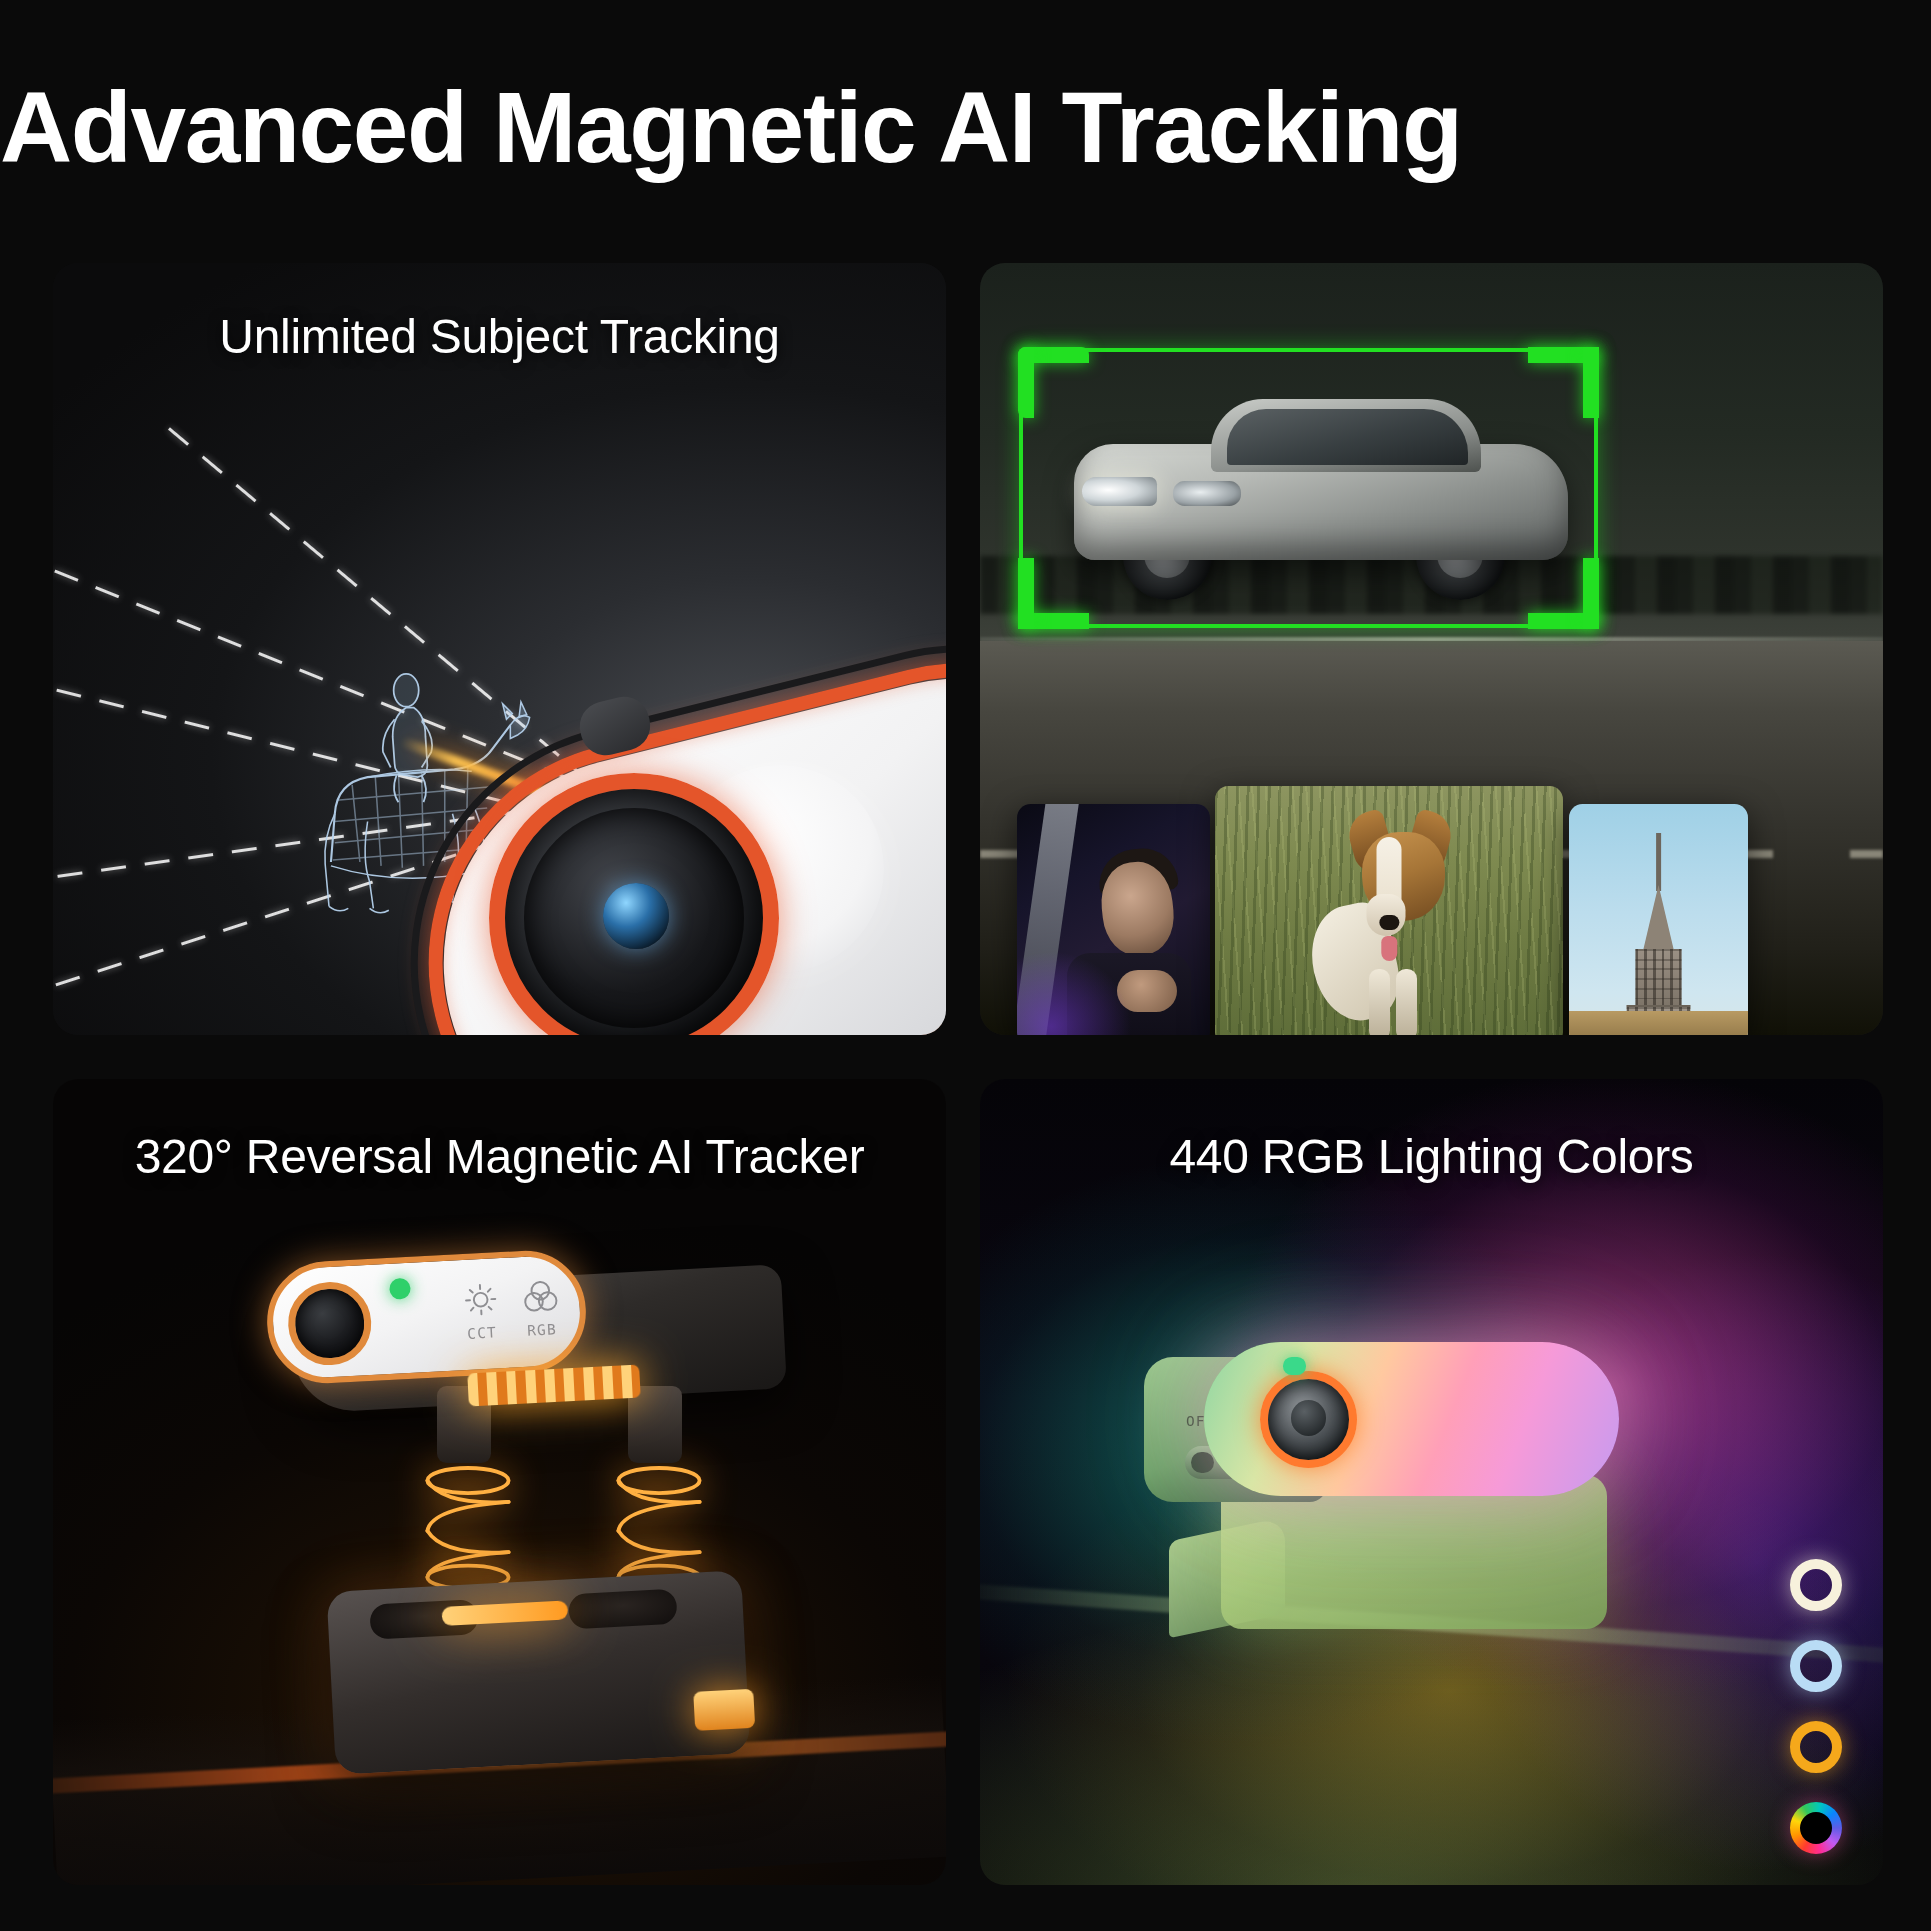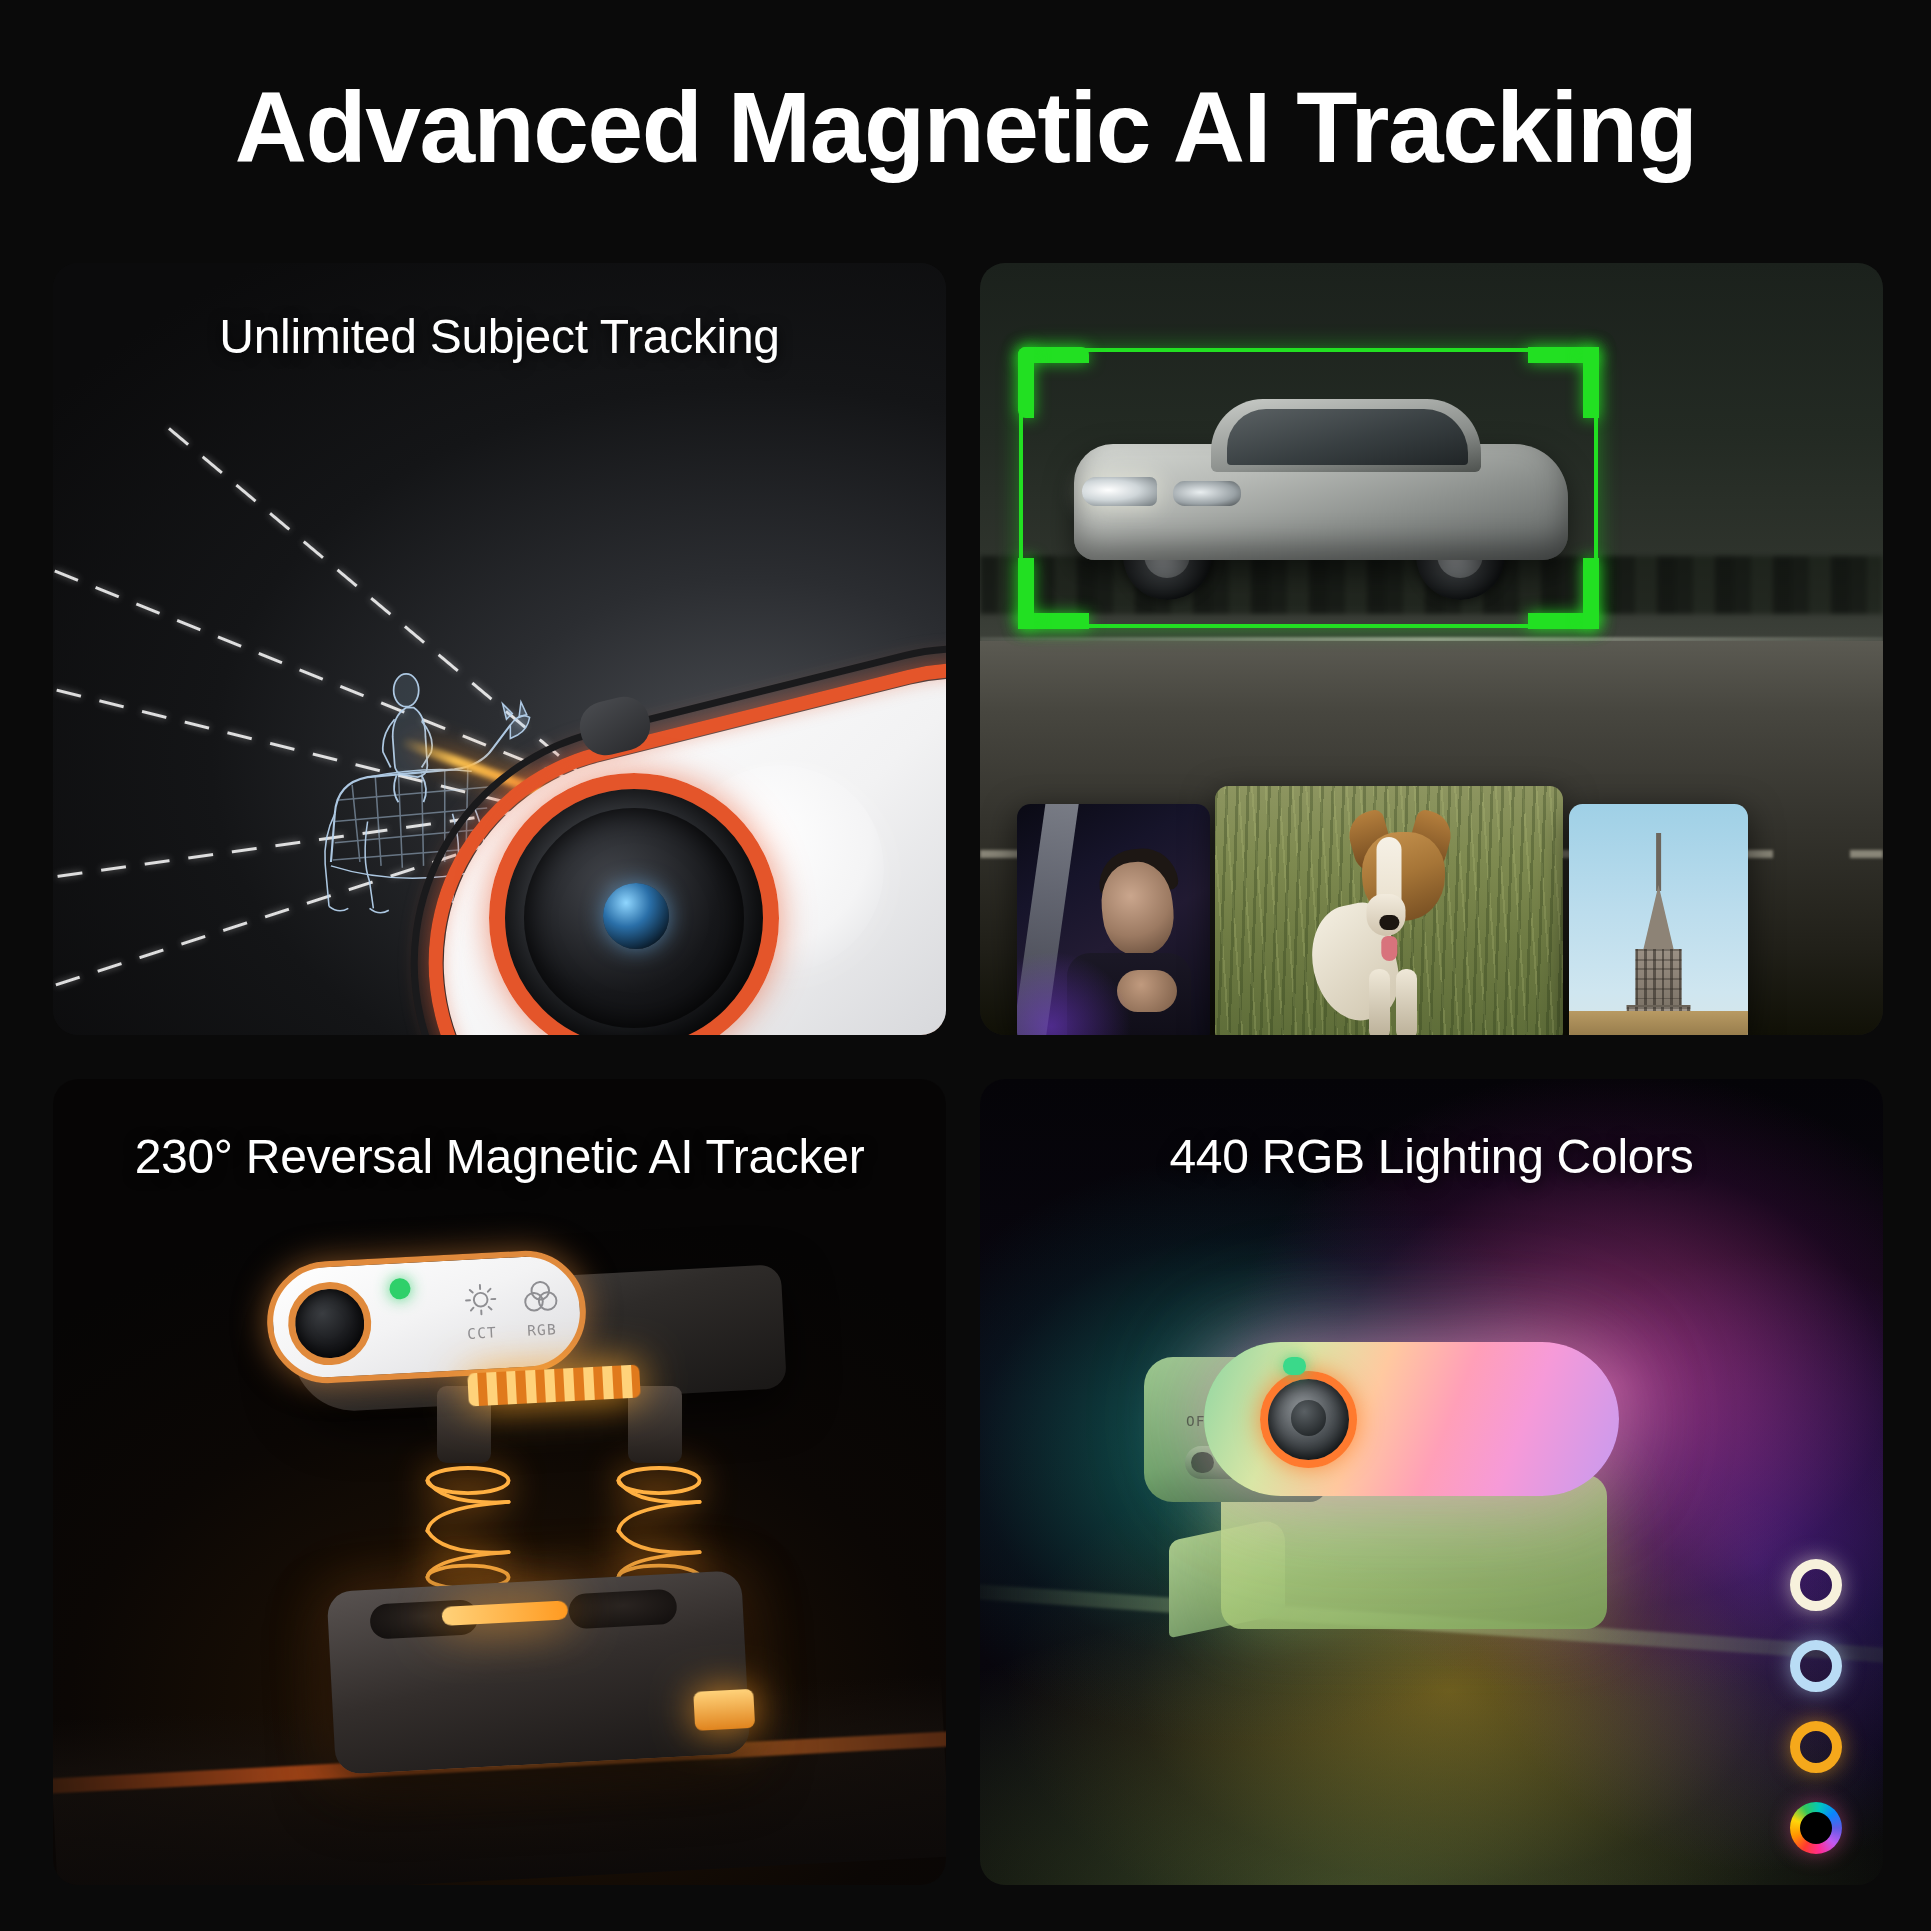--- a/index.html
+++ b/index.html
@@ -11,21 +11,21 @@
   }
   #page {
     position:relative;
     width:1931px; height:1931px;
     background:#0a0a0a;
   }
 
   
   .page-title {
     position:absolute; left:0; top:75px; width:1931px;
-    text-align:center;
+    text-align:left;
     font-size:100px; font-weight:700; letter-spacing:-1.4px;
     color:#ffffff;
     line-height:1.05;
   }
 
   
   .grid {
     position:absolute; left:53px; top:263px;
     width:1830px; height:1622px;
   }
@@ -727,21 +727,21 @@
                 <circle cx="20" cy="12" r="9"></circle>
                 <circle cx="13" cy="23" r="9"></circle>
                 <circle cx="27" cy="23" r="9"></circle>
               </g>
             </svg>
             <span class="cap">RGB</span>
           </div>
         </div>
       </div>
 
-      <div class="panel-title">230° Reversal Magnetic AI Tracker</div>
+      <div class="panel-title">320° Reversal Magnetic AI Tracker</div>
     </div>
 
     <div class="panel p4">
       <div class="p4-bg"></div>
       <div class="rgb-haze"></div>
       <div class="rgb-screen-edge"></div>
       <div class="rgb-clip"></div>
       <div class="rgb-base"></div>
       <div class="rgb-cam-dark">
         <div class="rgb-cap">OFF ON</div>

